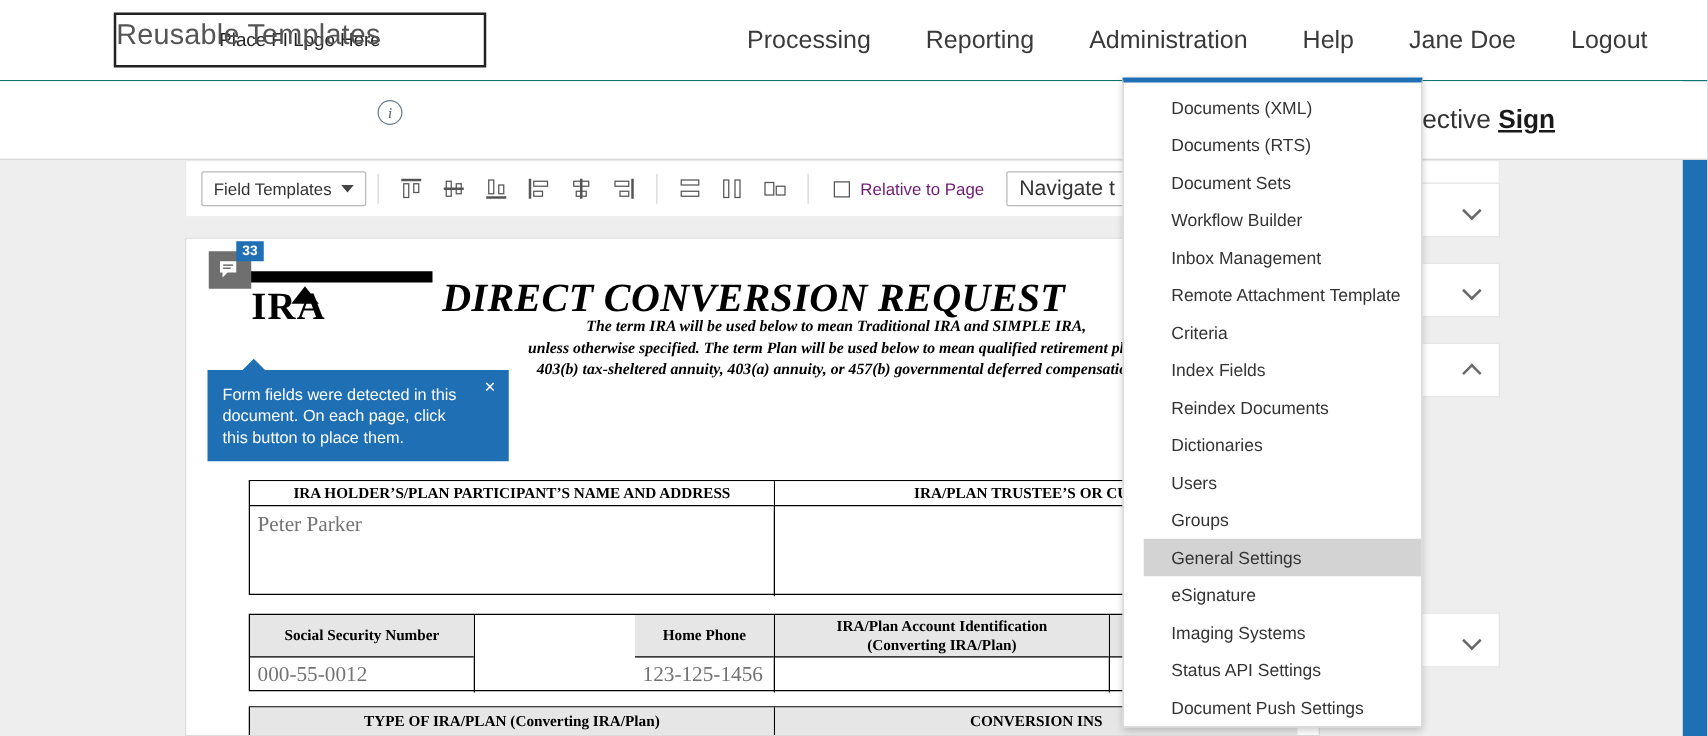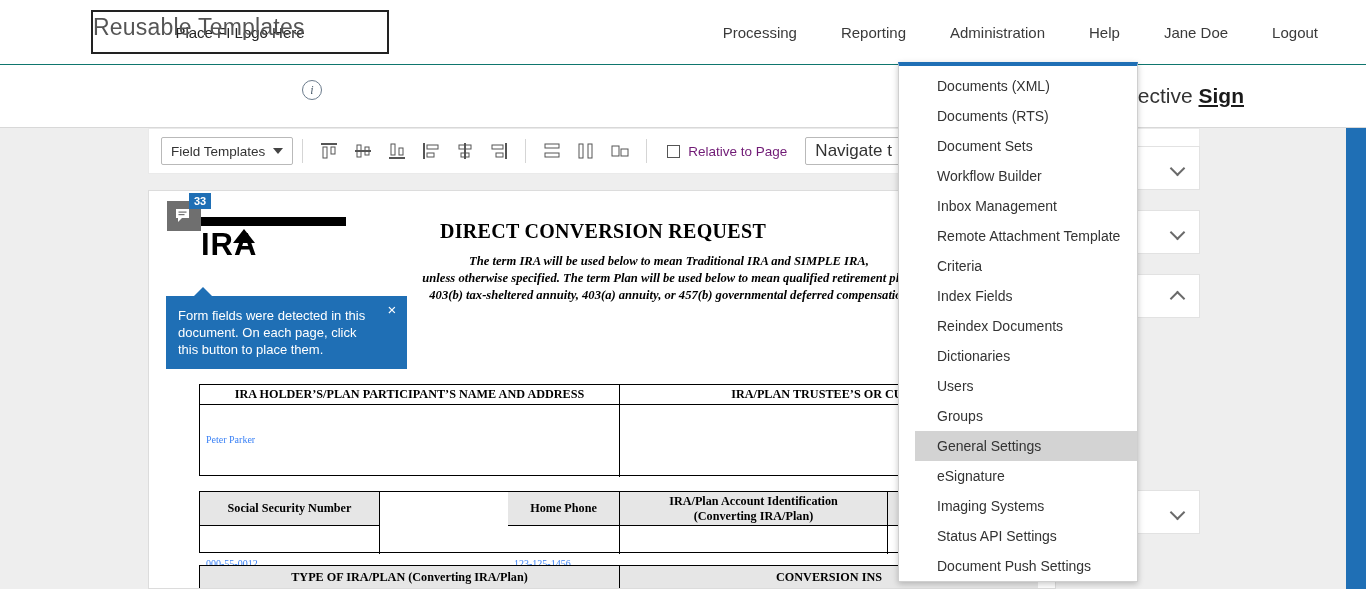--- a/index.html
+++ b/index.html
@@ -32,21 +32,21 @@
     display: flex; align-items: center; justify-content: center;
     font-size: 15px; color: #222;
   }
   .topnav {
     position: absolute; right: 0px; top: 0;
     height: 65px;
     display: flex; align-items: center;
     padding-right: 26px;
   }
   .topnav .navitem {
-    font-size: 15px;
+    font-size: 20px;
     color: #3a3a3a;
     padding: 0 22px;
     line-height: 65px;
     cursor: pointer;
     white-space: nowrap;
   }
   .topnav .navitem.active { color: #3a3a3a; }
 
   
   .titlerow {
@@ -193,37 +193,38 @@
     border-left: 9px solid transparent;
     border-right: 9px solid transparent;
     border-bottom: 9px solid #1f6fb5;
   }
   .ira-bar {
     position: absolute; left: 50px; top: 26px;
     width: 147px; height: 9px; background: #000;
   }
   .ira-word {
     position: absolute; left: 52px; top: 36px;
-    font-family: Liberation Sans, sans-serif;
+    font-family: Liberation Serif, serif;
     font-weight: bold; font-size: 31px; color: #000;
     letter-spacing: 1px;
   }
   .tri {
     position: absolute; left: 84px; top: 38px;
     width: 0; height: 0;
     border-left: 11px solid transparent;
     border-right: 11px solid transparent;
     border-bottom: 14px solid #000;
   }
   .doc-title {
     position: absolute; left: 0; top: 29px; width: 908px;
     text-align: center;
     font-family: "Liberation Serif", serif;
-    font-weight: bold; font-size: 20px; color: #000;
+    font-weight: bold; font-size: 32px; color: #000;
     letter-spacing: .3px;
+    font-style: italic;
   }
   .doc-sub {
     position: absolute; left: 140px; top: 62px; width: 760px;
     font-family: "Liberation Serif", serif;
     font-style: italic; font-size: 12.6px; line-height: 17px;
     color: #000; text-align: center; font-weight: bold;
   }
   .doc-sub .l3 { text-align: center; }
 
   
@@ -231,21 +232,21 @@
     position: absolute;
     border: 1.6px solid #000;
     font-family: "Liberation Serif", serif;
   }
   .cellhead {
     font-weight: bold; font-size: 12.2px;
     text-align: center; color: #000;
     background: #fff;
   }
   .cellval {
-    font-size: 10px; color: #3b82f6; padding-left: 6px; margin-top: 24px;
+    font-size: 17px; color: #737373; padding-left: 6px;
   }
 
   #t1 { left: 50px; top: 193px; width: 838px; height: 92px; }
   #t1 .c1 { position: absolute; left: 0; top: 0; width: 420px; height: 92px; border-right: 1.6px solid #000;}
   #t1 .c2 { position: absolute; left: 420px; top: 0; width: 418px; height: 92px; }
   #t1 .hd  { height: 20px; border-bottom: 1.6px solid #000; display: flex; align-items: center; justify-content: center;}
 
   #t2 { left: 50px; top: 300px; width: 838px; height: 62px; }
   #t2 .col { position: absolute; top: 0; height: 62px; border-right: 1.6px solid #000; }
   #t2 .colhd { height: 34px; border-bottom: 1.6px solid #000; display: flex; align-items: center; justify-content: center; text-align: center; padding: 0 4px;}

